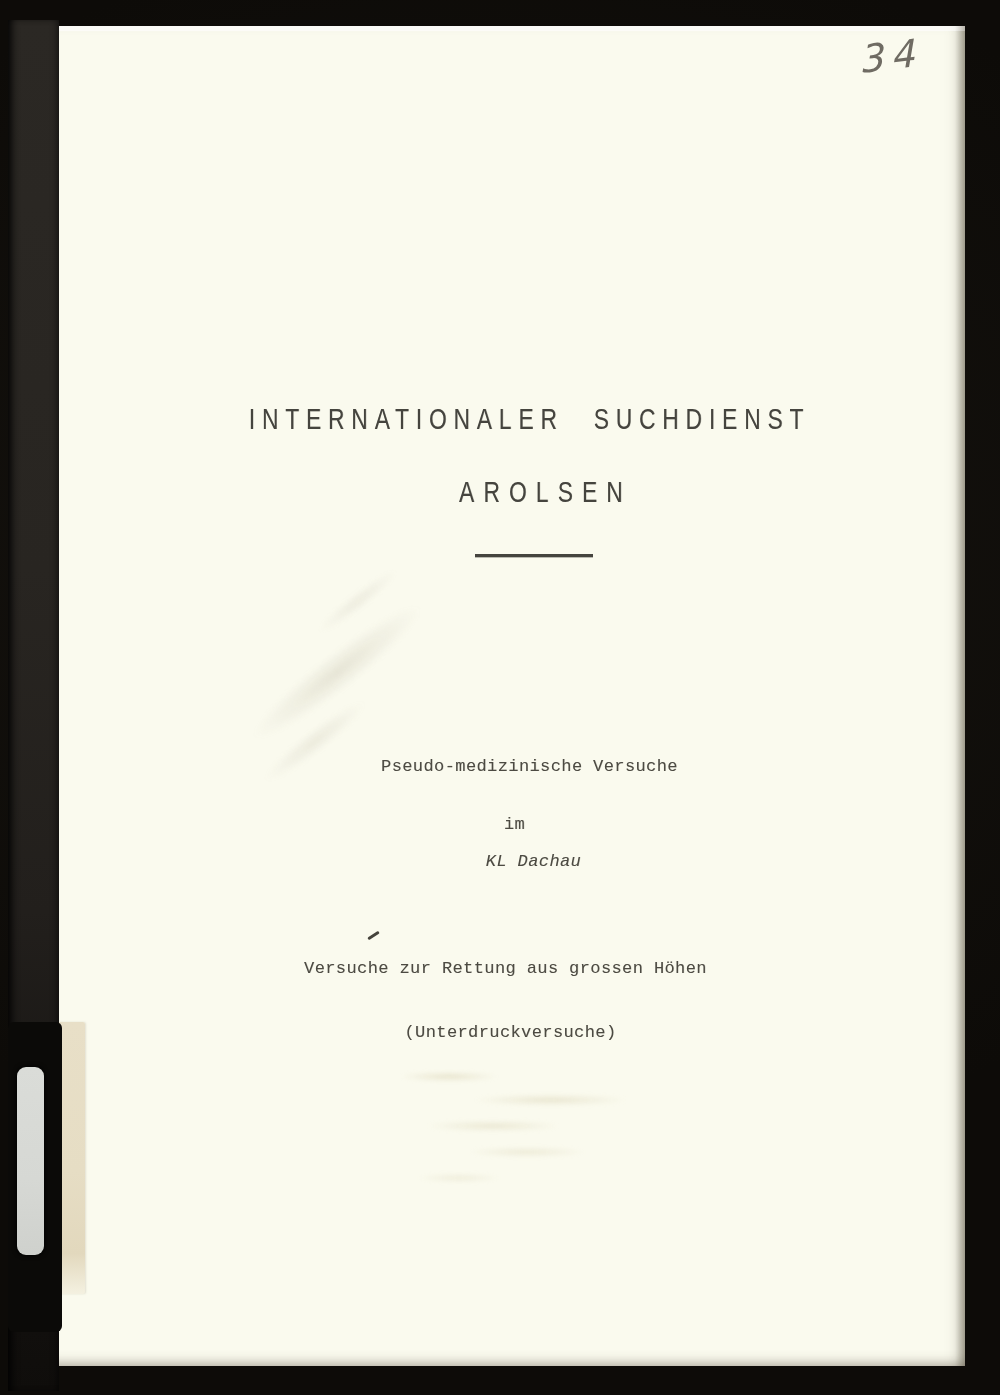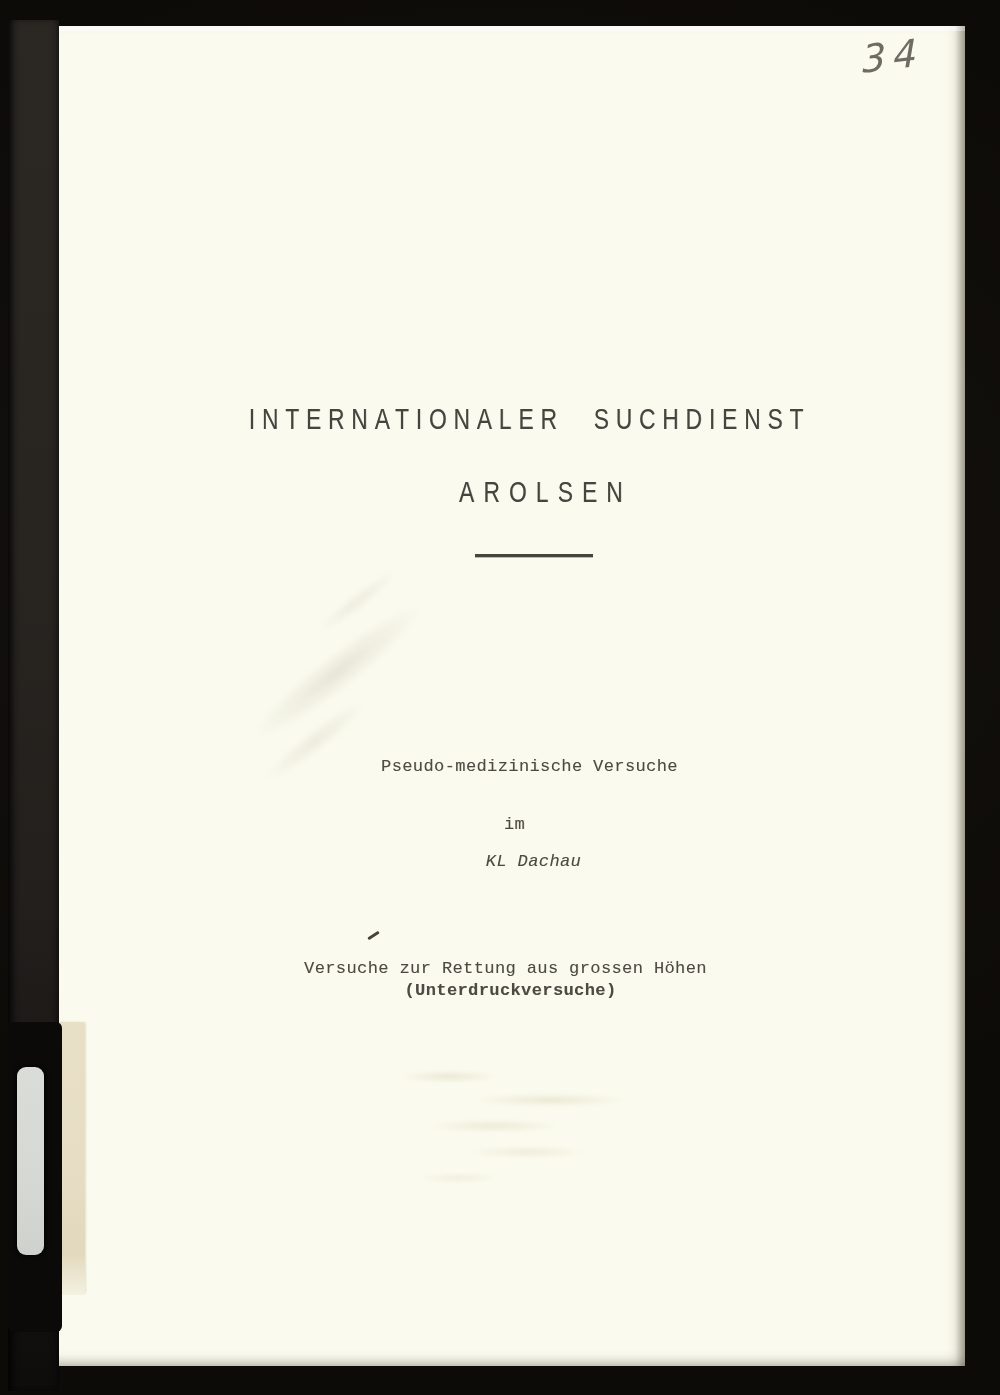--- a/index.html
+++ b/index.html
@@ -125,21 +125,21 @@
     font-size: 17px;
     letter-spacing: 0.4px;
     color: var(--ink_type, #4c4a42);
     white-space: nowrap;
     text-shadow: 0.4px 0.4px 0 rgba(76,74,66,0.25);
   }
   .title-1    { top: 731px; transform: translateX(27px); }
   .title-2    { top: 789px; transform: translateX(12px); }
   .title-3    { top: 826px; transform: translateX(31px); font-style: italic; }
   .subtitle-1 { top: 933px; transform: translateX(3px);  }
-  .subtitle-2 { top: 955px; transform: translateX(8px); font-weight: bold;  }
+  .subtitle-2 { top: 997px; transform: translateX(8px);  }
 
   
   .pen-tick {
     position: absolute;
     left: 327px;
     top: 908px;
     width: 13px;
     height: 3px;
     border-radius: 2px;
     background: #45433c;

